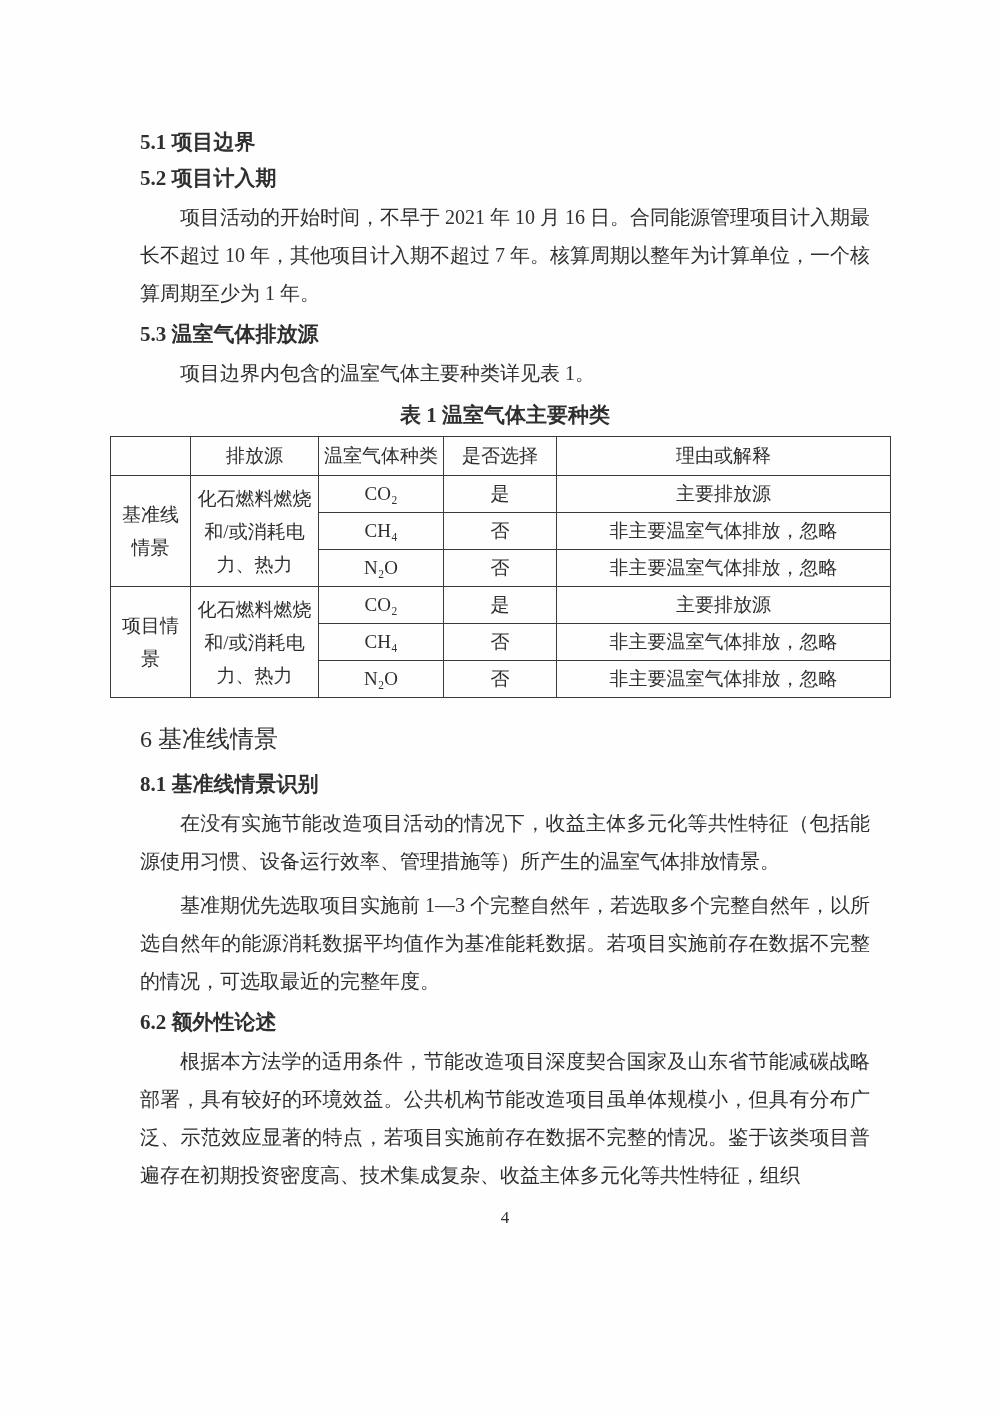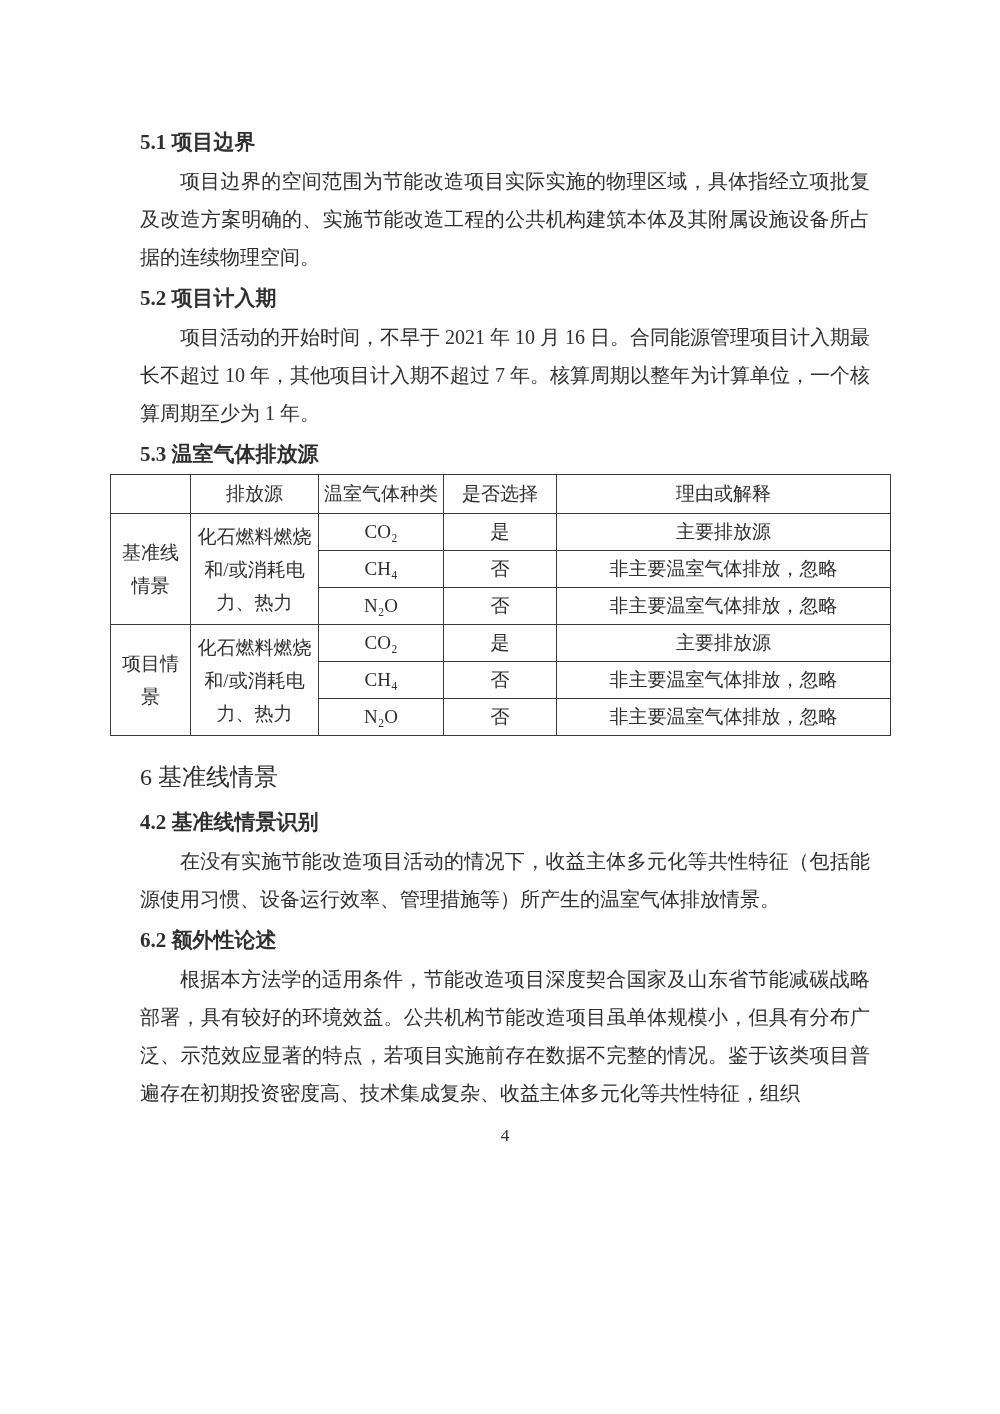--- a/index.html
+++ b/index.html
@@ -77,27 +77,28 @@
     font-size: 17px;
     margin-top: 14px;
   }
 </style>
 </head>
 <body>
 
 <div class="page">
 
   <h2 class="sec">5.1 项目边界</h2>
-  <p class="body">项目边界的空间范围为节能改造项目实际实施的物理区域，具体指经立项批复及改造方案明确的、实施节能改造工程的公共机构建筑本体及其附属设施设备所占据的连续物理空间。</p>
 
   <h2 class="sec">5.2 项目计入期</h2>
   <p class="body">项目活动的开始时间，不早于 2021 年 10 月 16 日。合同能源管理项目计入期最长不超过 10 年，其他项目计入期不超过 7 年。核算周期以整年为计算单位，一个核算周期至少为 1 年。</p>
 
   <h2 class="sec">5.3 温室气体排放源</h2>
+  <p class="body">项目边界内包含的温室气体主要种类详见表 1。</p>
 
+  <div class="table-caption">表 1 温室气体主要种类</div>
 
   <table class="ghg">
     <colgroup>
       <col style="width:80px">
       <col style="width:128px">
       <col style="width:125px">
       <col style="width:113px">
       <col style="width:334px">
     </colgroup>
     <thead>
@@ -142,21 +143,22 @@
       <tr>
         <td>N₂O</td>
         <td>否</td>
         <td>非主要温室气体排放，忽略</td>
       </tr>
     </tbody>
   </table>
 
   <h1 class="chap">6 基准线情景</h1>
 
-  <h2 class="sec">4.2 基准线情景识别</h2>
+  <h2 class="sec">8.1 基准线情景识别</h2>
   <p class="body">在没有实施节能改造项目活动的情况下，收益主体多元化等共性特征（包括能源使用习惯、设备运行效率、管理措施等）所产生的温室气体排放情景。</p>
+  <p class="body">基准期优先选取项目实施前 1—3 个完整自然年，若选取多个完整自然年，以所选自然年的能源消耗数据平均值作为基准能耗数据。若项目实施前存在数据不完整的情况，可选取最近的完整年度。</p>
 
   <h2 class="sec">6.2 额外性论述</h2>
   <p class="body">根据本方法学的适用条件，节能改造项目深度契合国家及山东省节能减碳战略部署，具有较好的环境效益。公共机构节能改造项目虽单体规模小，但具有分布广泛、示范效应显著的特点，若项目实施前存在数据不完整的情况。鉴于该类项目普遍存在初期投资密度高、技术集成复杂、收益主体多元化等共性特征，组织</p>
 
   <div class="page-number">4</div>
 
 </div>
 
 </body></html>

